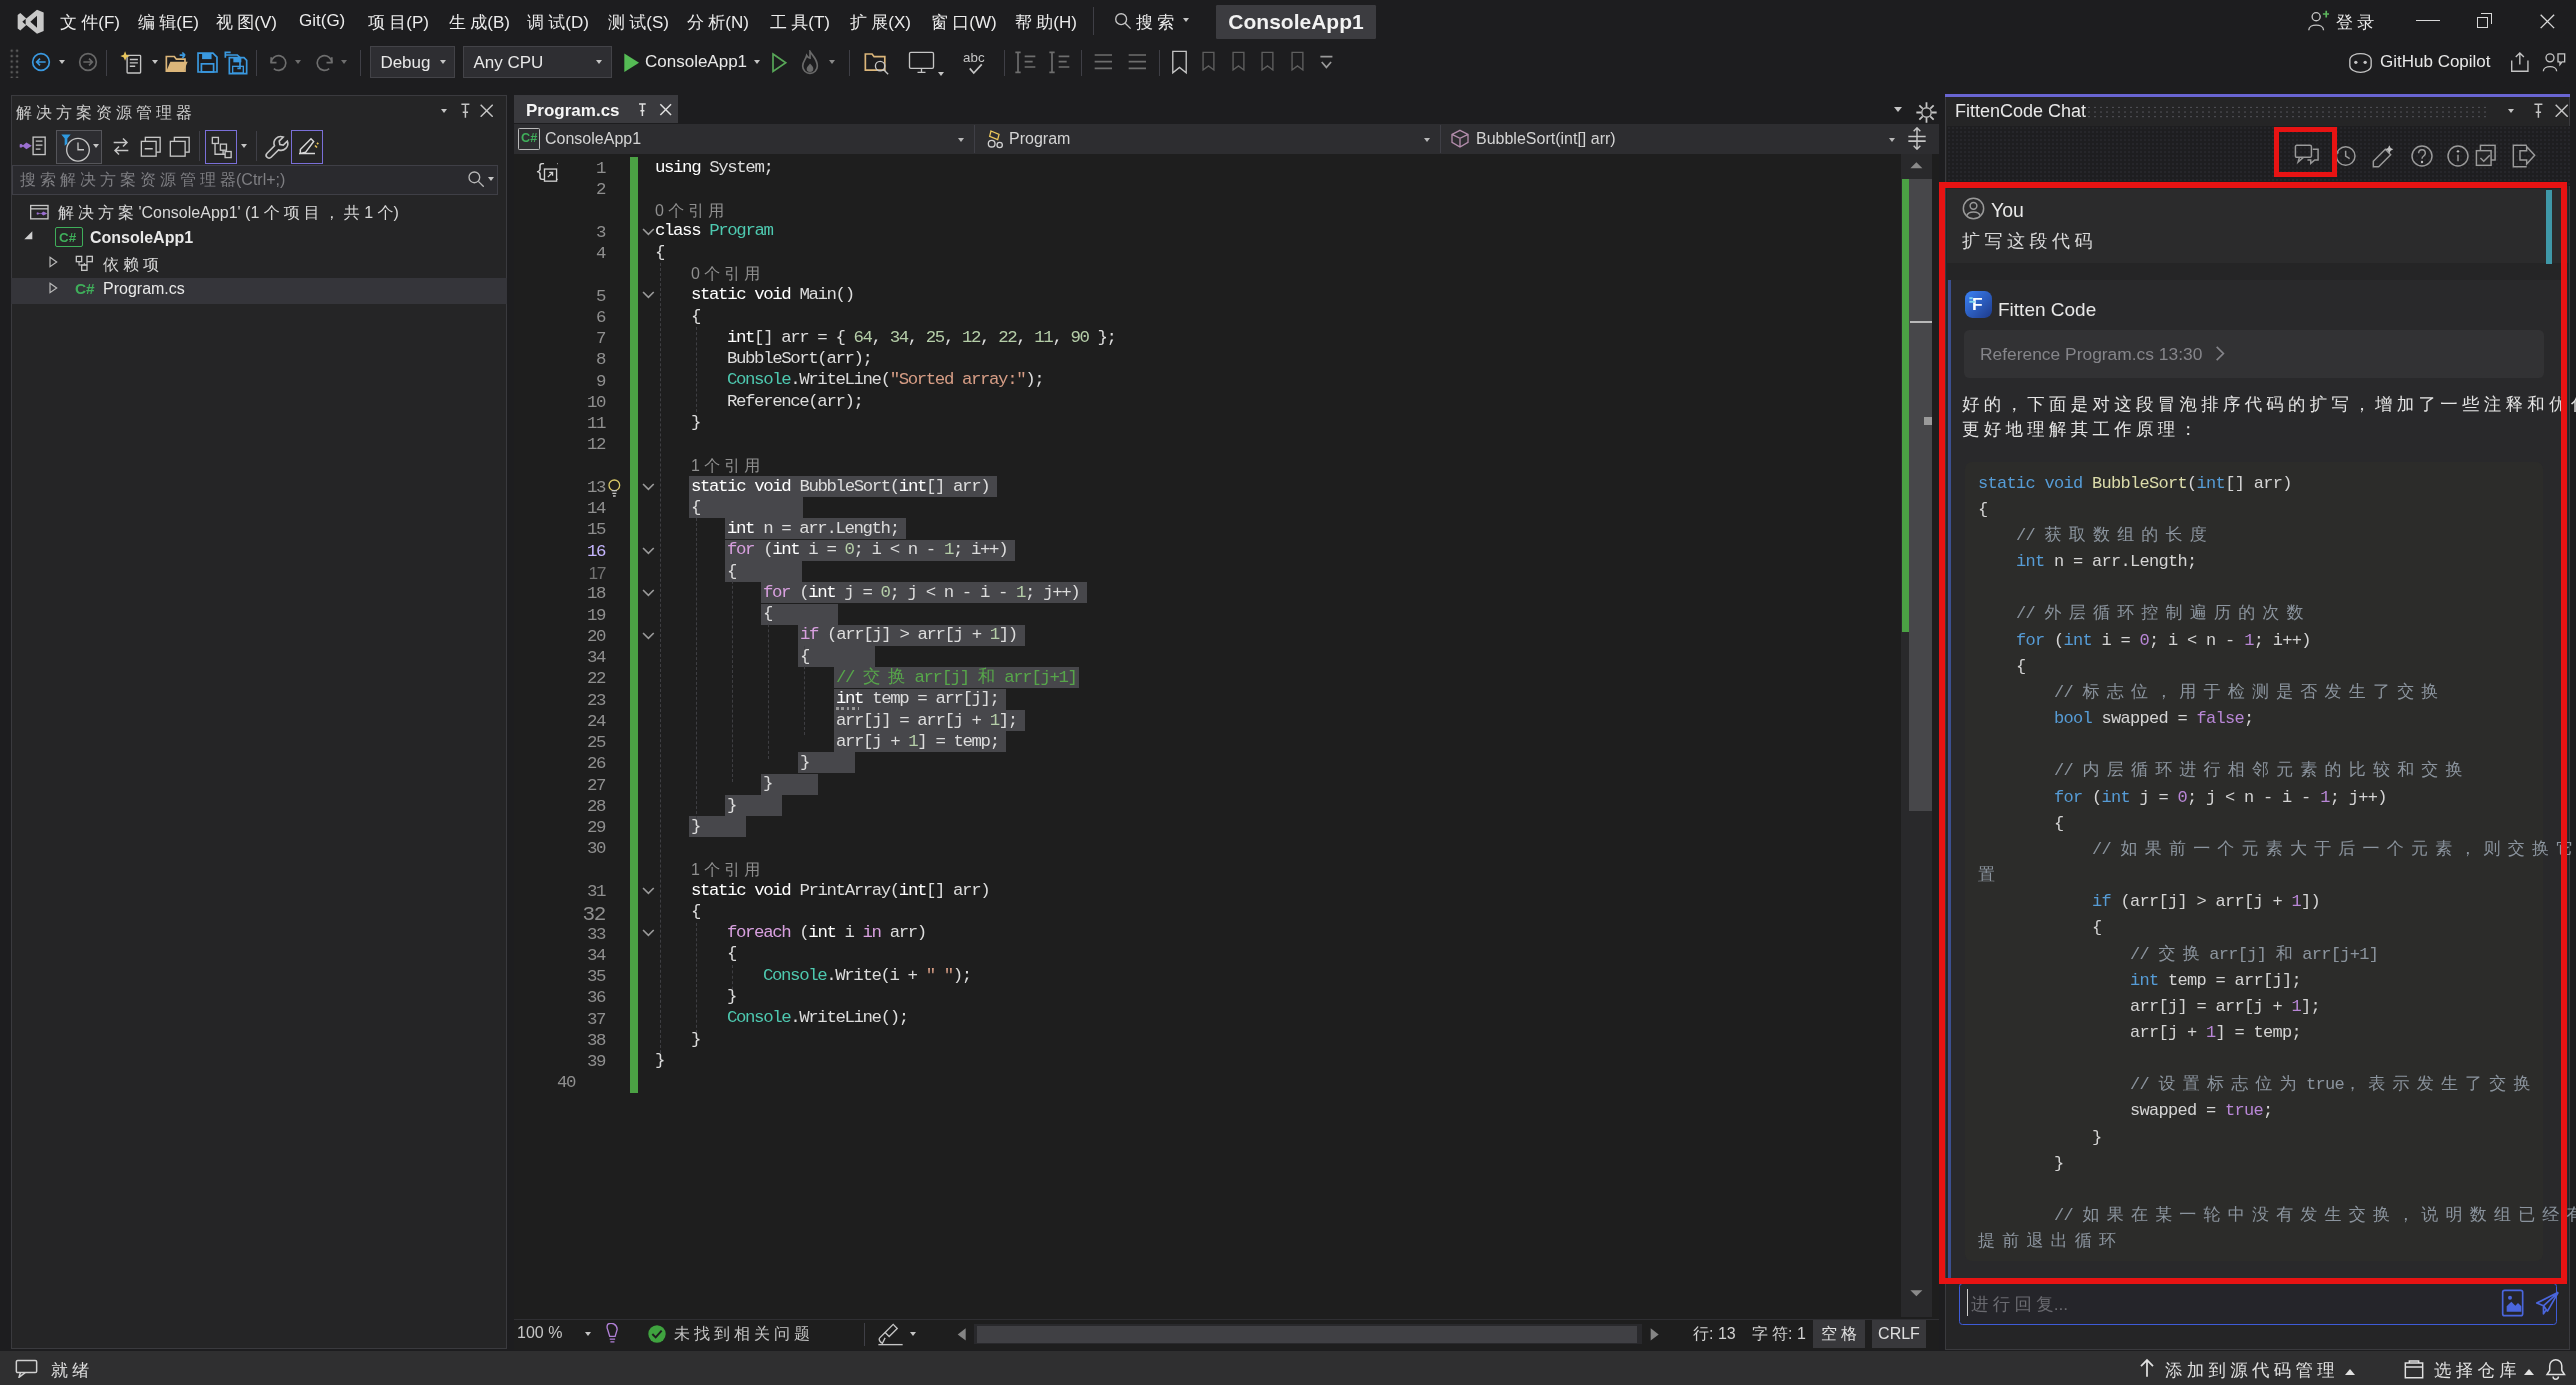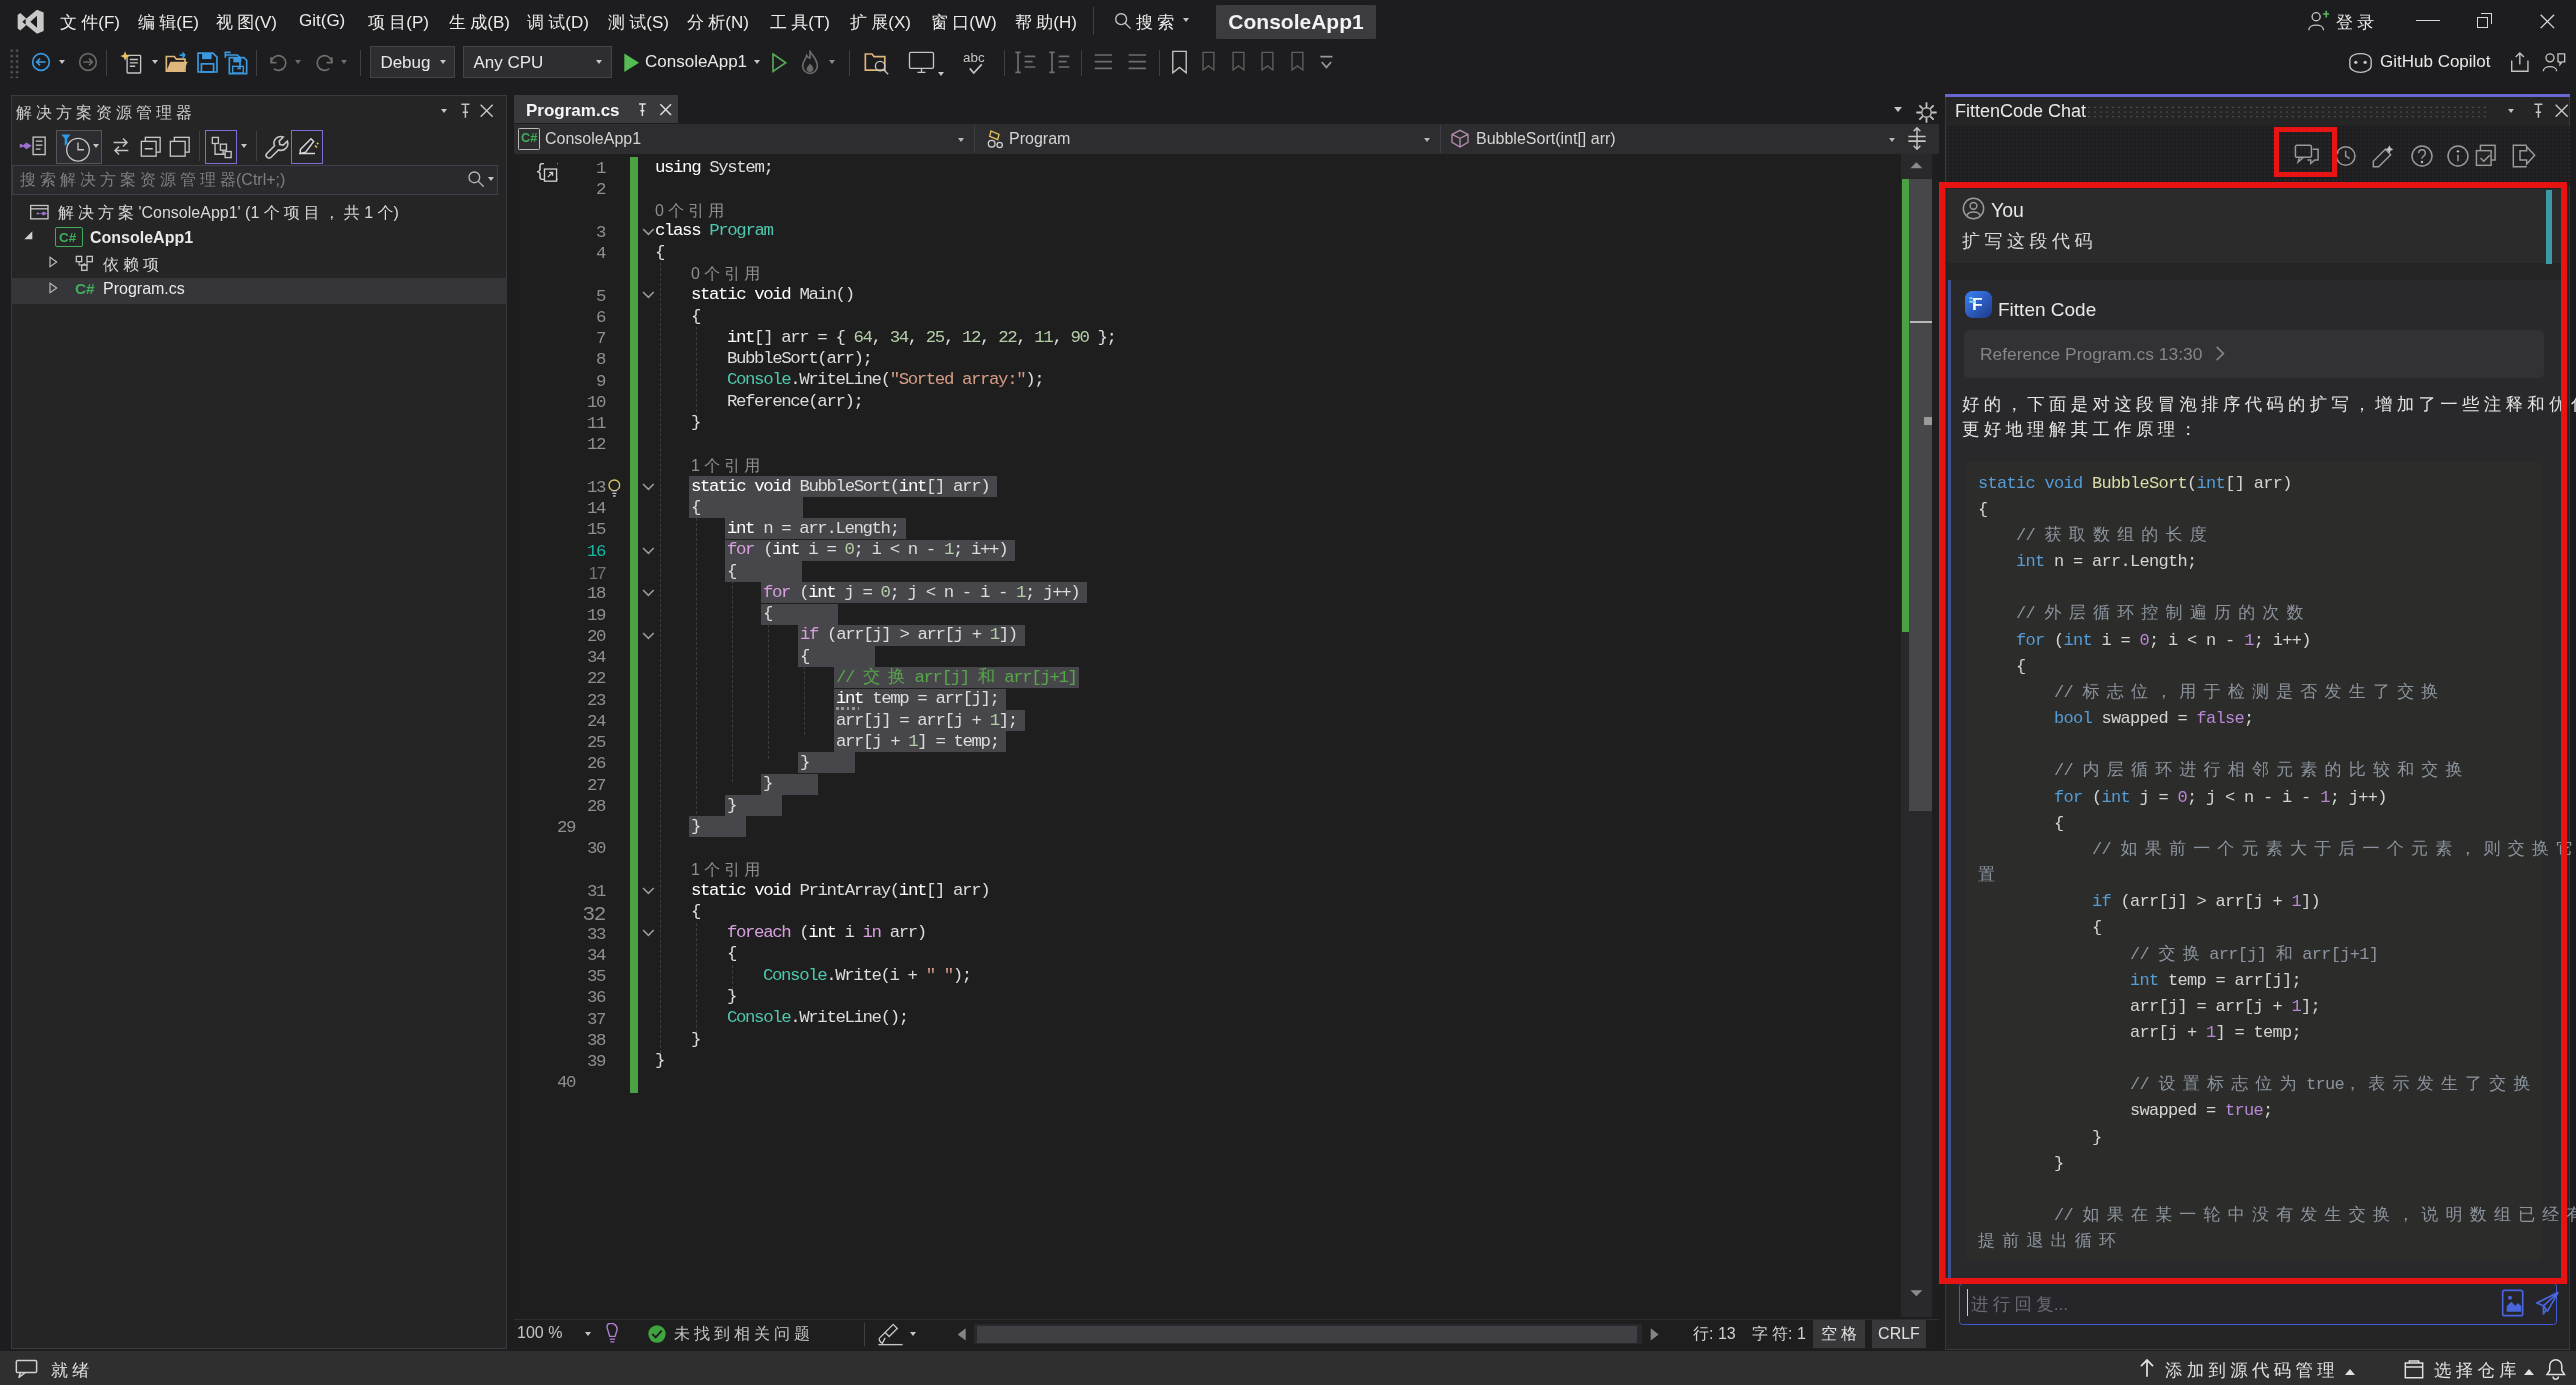--- a/index.html
+++ b/index.html
@@ -351,21 +351,21 @@
 <div class="a" style="left:557px;top:414px;width:48px;height:19px;font-family:Liberation Mono,monospace;font-size:17.4px;color:#8f8f8f;text-align:right;letter-spacing:-1.4px">11</div>
 <div class="a ed" style="left:691px;top:413px;height:20px;line-height:20px;">}</div>
 <div class="a" style="left:557px;top:435px;width:48px;height:19px;font-family:Liberation Mono,monospace;font-size:17.4px;color:#8f8f8f;text-align:right;letter-spacing:-1.4px">12</div>
 <div class="a" style="left:691px;top:457px;height:18px;font-size:16px;color:#8f8f8f;line-height:18px;white-space:pre">1 <i>个引用</i></div>
 <div class="a" style="left:557px;top:478px;width:48px;height:19px;font-family:Liberation Mono,monospace;font-size:17.4px;color:#8f8f8f;text-align:right;letter-spacing:-1.4px">13</div>
 <div class="a ed" style="left:691px;top:477px;height:20px;line-height:20px;"><span class="k">static</span> <span class="k">void</span> BubbleSort(<span class="k">int</span>[] arr)</div>
 <div class="a" style="left:557px;top:499px;width:48px;height:19px;font-family:Liberation Mono,monospace;font-size:17.4px;color:#8f8f8f;text-align:right;letter-spacing:-1.4px">14</div>
 <div class="a ed" style="left:691px;top:498px;height:20px;line-height:20px;">{</div>
 <div class="a" style="left:557px;top:520px;width:48px;height:19px;font-family:Liberation Mono,monospace;font-size:17.4px;color:#8f8f8f;text-align:right;letter-spacing:-1.4px">15</div>
 <div class="a ed" style="left:727px;top:519px;height:20px;line-height:20px;"><span class="k">int</span> n = arr.Length;</div>
-<div class="a" style="left:557px;top:542px;width:48px;height:19px;font-family:Liberation Mono,monospace;font-size:17.4px;color:#14b8a6;text-align:right;letter-spacing:-1.4px">16</div>
+<div class="a" style="left:557px;top:542px;width:48px;height:19px;font-family:Liberation Mono,monospace;font-size:17.4px;color:#c4b5fd;text-align:right;letter-spacing:-1.4px">16</div>
 <div class="a ed" style="left:727px;top:540px;height:20px;line-height:20px;"><span class="ct">for</span> (<span class="k">int</span> i = <span class="nu">0</span>; i &lt; n - <span class="nu">1</span>; i++)</div>
 <div class="a" style="left:557px;top:563px;width:48px;height:19px;font-family:Liberation Sans, sans-serif;font-size:17.4px;color:#737373;text-align:right;letter-spacing:-1.4px">17</div>
 <div class="a ed" style="left:727px;top:562px;height:20px;line-height:20px;">{</div>
 <div class="a" style="left:557px;top:584px;width:48px;height:19px;font-family:Liberation Mono,monospace;font-size:17.4px;color:#8f8f8f;text-align:right;letter-spacing:-1.4px">18</div>
 <div class="a ed" style="left:763px;top:583px;height:20px;line-height:20px;"><span class="ct">for</span> (<span class="k">int</span> j = <span class="nu">0</span>; j &lt; n - i - <span class="nu">1</span>; j++)</div>
 <div class="a" style="left:557px;top:606px;width:48px;height:19px;font-family:Liberation Mono,monospace;font-size:17.4px;color:#8f8f8f;text-align:right;letter-spacing:-1.4px">19</div>
 <div class="a ed" style="left:763px;top:604px;height:20px;line-height:20px;">{</div>
 <div class="a" style="left:557px;top:627px;width:48px;height:19px;font-family:Liberation Mono,monospace;font-size:17.4px;color:#8f8f8f;text-align:right;letter-spacing:-1.4px">20</div>
 <div class="a ed" style="left:800px;top:625px;height:20px;line-height:20px;"><span class="ct">if</span> (arr[j] &gt; arr[j + <span class="nu">1</span>])</div>
 <div class="a" style="left:557px;top:648px;width:48px;height:19px;font-family:Liberation Mono,monospace;font-size:17.4px;color:#8f8f8f;text-align:right;letter-spacing:-1.4px">34</div>
@@ -377,21 +377,21 @@
 <div class="a" style="left:557px;top:712px;width:48px;height:19px;font-family:Liberation Mono,monospace;font-size:17.4px;color:#8f8f8f;text-align:right;letter-spacing:-1.4px">24</div>
 <div class="a ed" style="left:836px;top:711px;height:20px;line-height:20px;">arr[j] = arr[j + <span class="nu">1</span>];</div>
 <div class="a" style="left:557px;top:733px;width:48px;height:19px;font-family:Liberation Mono,monospace;font-size:17.4px;color:#8f8f8f;text-align:right;letter-spacing:-1.4px">25</div>
 <div class="a ed" style="left:836px;top:732px;height:20px;line-height:20px;">arr[j + <span class="nu">1</span>] = temp;</div>
 <div class="a" style="left:557px;top:754px;width:48px;height:19px;font-family:Liberation Mono,monospace;font-size:17.4px;color:#8f8f8f;text-align:right;letter-spacing:-1.4px">26</div>
 <div class="a ed" style="left:800px;top:753px;height:20px;line-height:20px;">}</div>
 <div class="a" style="left:557px;top:776px;width:48px;height:19px;font-family:Liberation Mono,monospace;font-size:17.4px;color:#8f8f8f;text-align:right;letter-spacing:-1.4px">27</div>
 <div class="a ed" style="left:763px;top:774px;height:20px;line-height:20px;">}</div>
 <div class="a" style="left:557px;top:797px;width:48px;height:19px;font-family:Liberation Mono,monospace;font-size:17.4px;color:#8f8f8f;text-align:right;letter-spacing:-1.4px">28</div>
 <div class="a ed" style="left:727px;top:796px;height:20px;line-height:20px;">}</div>
-<div class="a" style="left:557px;top:818px;width:48px;height:19px;font-family:Liberation Mono,monospace;font-size:17.4px;color:#8f8f8f;text-align:left;letter-spacing:-1.4px">29</div>
+<div class="a" style="left:557px;top:818px;width:48px;height:19px;font-family:Liberation Mono,monospace;font-size:17.4px;color:#8f8f8f;text-align:right;letter-spacing:-1.4px">29</div>
 <div class="a ed" style="left:691px;top:817px;height:20px;line-height:20px;">}</div>
 <div class="a" style="left:557px;top:839px;width:48px;height:19px;font-family:Liberation Mono,monospace;font-size:17.4px;color:#8f8f8f;text-align:right;letter-spacing:-1.4px">30</div>
 <div class="a" style="left:691px;top:861px;height:18px;font-size:16px;color:#8f8f8f;line-height:18px;white-space:pre">1 <i>个引用</i></div>
 <div class="a" style="left:557px;top:882px;width:48px;height:19px;font-family:Liberation Mono,monospace;font-size:17.4px;color:#8f8f8f;text-align:right;letter-spacing:-1.4px">31</div>
 <div class="a ed" style="left:691px;top:881px;height:20px;line-height:20px;"><span class="k">static</span> <span class="k">void</span> PrintArray(<span class="k">int</span>[] arr)</div>
 <div class="a" style="left:557px;top:903px;width:48px;height:19px;font-family:Liberation Mono,monospace;font-size:21px;color:#8f8f8f;text-align:right;letter-spacing:-1.4px">32</div>
 <div class="a ed" style="left:691px;top:902px;height:20px;line-height:20px;">{</div>
 <div class="a" style="left:557px;top:925px;width:48px;height:19px;font-family:Liberation Mono,monospace;font-size:17.4px;color:#8f8f8f;text-align:right;letter-spacing:-1.4px">33</div>
 <div class="a ed" style="left:727px;top:923px;height:20px;line-height:20px;"><span class="ct">foreach</span> (<span class="k">int</span> i <span class="ct">in</span> arr)</div>
 <div class="a" style="left:557px;top:946px;width:48px;height:19px;font-family:Liberation Mono,monospace;font-size:17.4px;color:#8f8f8f;text-align:right;letter-spacing:-1.4px">34</div>

